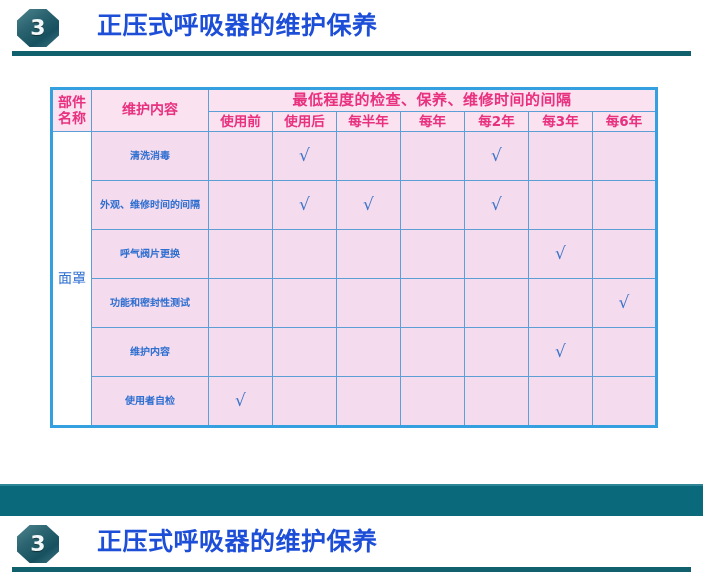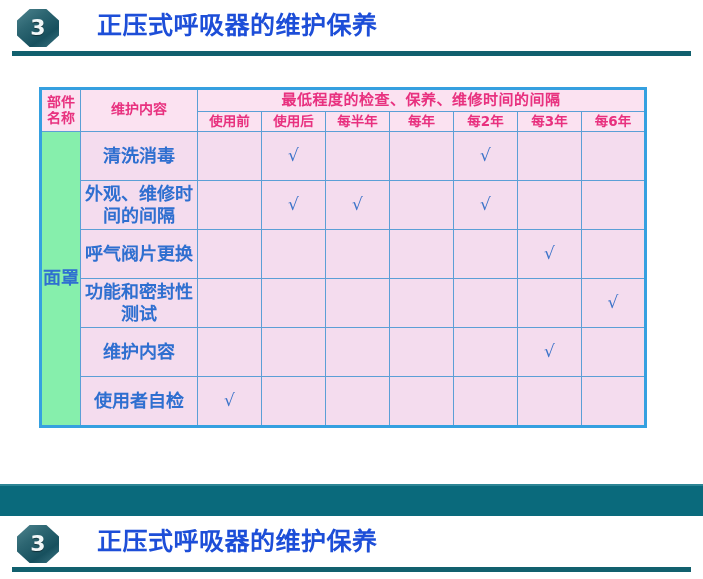--- a/index.html
+++ b/index.html
@@ -86,21 +86,21 @@
     top: 484px;
     width: 703px;
     height: 30px;
     background: #0a6a7c;
     border-top: 2px solid #2d8595;
   }
 
   
   .table-wrap {
     position: absolute;
-    left: 39px;
+    left: 50px;
     top: 87px;
     width: 540px;
   }
   table.maint {
     border-collapse: collapse;
     table-layout: fixed;
     width: 607px;
     border: 3px solid #35a0e0;
     background: #f4dcee;
   }
@@ -130,32 +130,32 @@
     line-height: 1.15;
     padding: 2px 5px;
   }
   .hcell.small {
     font-size: 13.5px;
     line-height: 1.1;
   }
 
   
   .part-cell {
-    background: #86efac;
+    background: #ffffff;
     color: #2f6fd0;
-    font-weight: bold;
-    font-size: 18px;
+    font-weight: normal;
+    font-size: 14px;
     line-height: 1.2;
     padding: 2px 5px;
   }
   .item-cell {
     background: #f4dcee;
     color: #2f6fd0;
     font-weight: bold;
-    font-size: 18px;
+    font-size: 10px;
     line-height: 1.22;
     padding: 3px 6px;
   }
   .mark-cell {
     background: #f4dcee;
     color: #3d74c9;
     font-size: 16px;
     font-weight: normal;
     height: 44px;
   }

